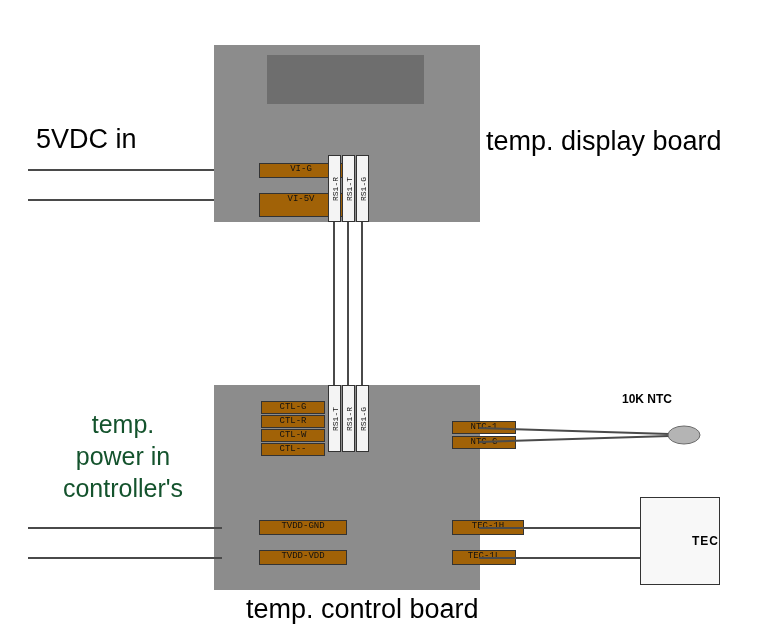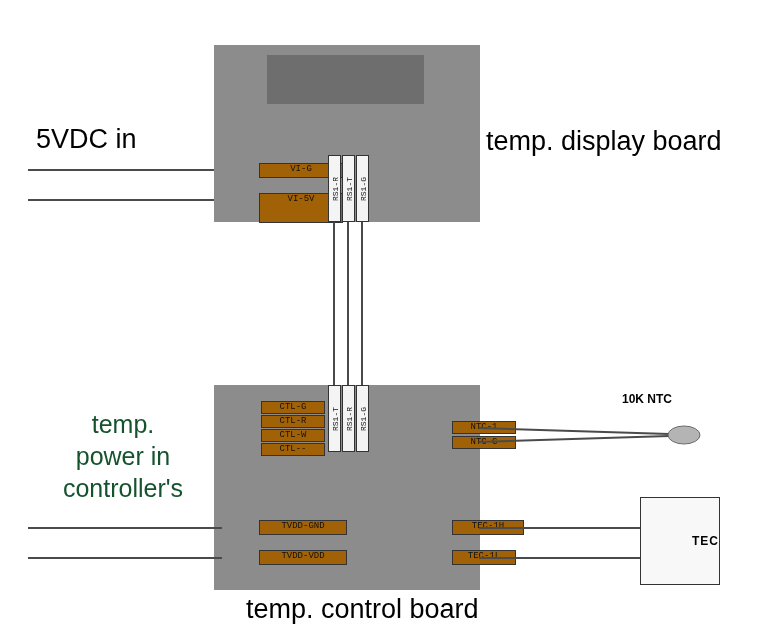--- a/index.html
+++ b/index.html
@@ -54,21 +54,21 @@
 
   <div class="wire-h" style="left:28px; top:169px; width:194px;"></div>
   <div class="wire-h" style="left:28px; top:199px; width:194px;"></div>
 
   <div class="board" id="display-board"></div>
   <div class="lcd"></div>
 
   <div class="hconn" style="left:222px; top:163px; width:84px; height:15px;">
     <span>VI-G</span>
   </div>
-  <div class="hconn" style="left:222px; top:193px; width:84px; height:30px;">
+  <div class="hconn" style="left:222px; top:193px; width:84px; height:24px;">
     <span>VI-5V</span>
   </div>
 
   <div class="vconn" style="left:328px; top:155px;">
     <span>RS1-R</span>
   </div>
   <div class="vconn" style="left:342px; top:155px;">
     <span>RS1-T</span>
   </div>
   <div class="vconn" style="left:356px; top:155px;">

